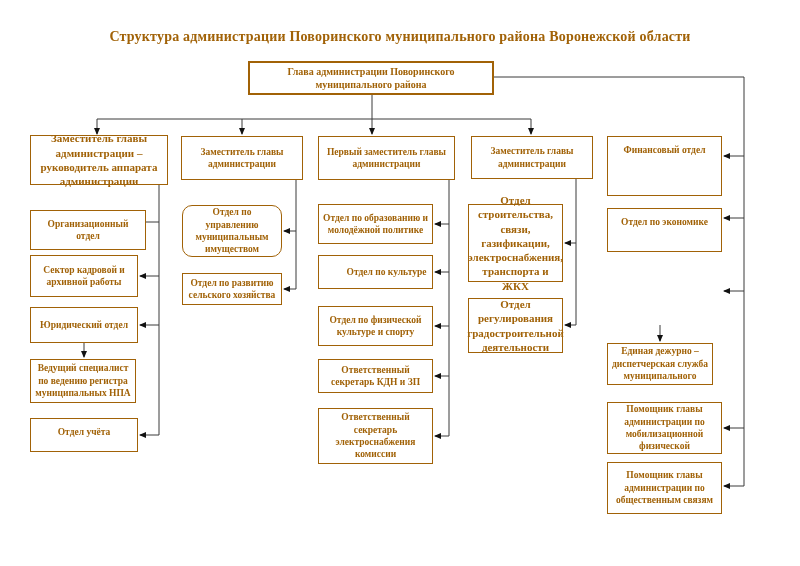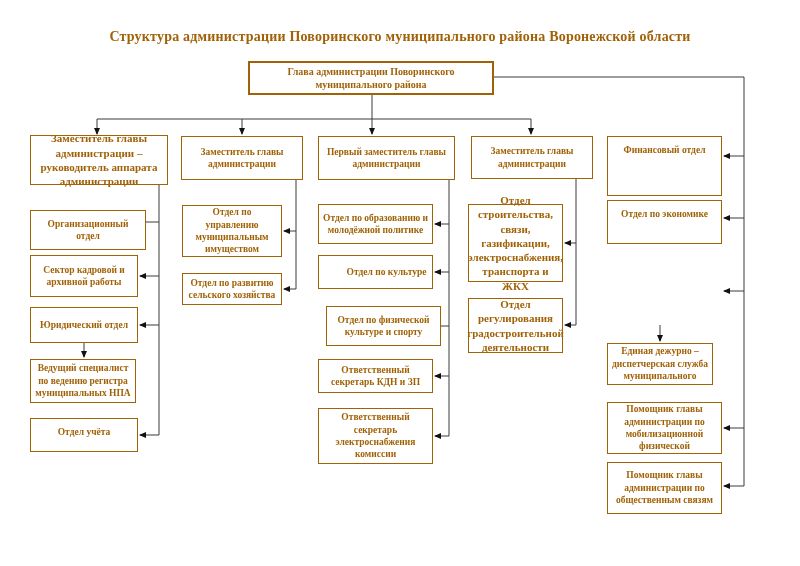--- a/index.html
+++ b/index.html
@@ -84,31 +84,31 @@
   <div class="box" style="left:181px;top:136px;width:122px;height:44px;">Заместитель главы администрации</div>
   <div class="box" style="left:318px;top:136px;width:137px;height:44px;">Первый заместитель главы администрации</div>
   <div class="box" style="left:471px;top:136px;width:122px;height:43px;">Заместитель главы администрации</div>
 
   <div class="box" style="left:30px;top:210px;width:116px;height:40px;">Организационный отдел</div>
   <div class="box" style="left:30px;top:255px;width:108px;height:42px;">Сектор кадровой и архивной работы</div>
   <div class="box" style="left:30px;top:307px;width:108px;height:36px;">Юридический отдел</div>
   <div class="box" style="left:30px;top:359px;width:106px;height:44px;">Ведущий специалист по ведению регистра муниципальных НПА</div>
   <div class="box vtop" style="left:30px;top:418px;width:108px;height:34px;">Отдел учёта</div>
 
-  <div class="box" style="left:182px;top:205px;width:100px;height:52px;">Отдел по управлению муниципальным имуществом</div>
+  <div class="box" style="left:182px;top:205px;width:100px;height:52px;border-radius:10px;">Отдел по управлению муниципальным имуществом</div>
   <div class="box" style="left:182px;top:273px;width:100px;height:32px;">Отдел по развитию сельского хозяйства</div>
 
   <div class="box" style="left:318px;top:204px;width:115px;height:40px;">Отдел по образованию и молодёжной политике</div>
   <div class="box" style="left:318px;top:255px;width:115px;height:34px;padding-left:26px;">Отдел по культуре</div>
-  <div class="box" style="left:318px;top:306px;width:115px;height:40px;margin-left:8px;">Отдел по физической культуре и спорту</div>
+  <div class="box" style="left:318px;top:306px;width:115px;height:40px;">Отдел по физической культуре и спорту</div>
   <div class="box" style="left:318px;top:359px;width:115px;height:34px;">Ответственный секретарь КДН и ЗП</div>
   <div class="box" style="left:318px;top:408px;width:115px;height:56px;">Ответственный секретарь электроснабжения комиссии</div>
 
   <div class="box sm" style="left:468px;top:204px;width:95px;height:78px;">Отдел строительства, связи, газификации, электроснабжения, транспорта и ЖКХ</div>
   <div class="box sm" style="left:468px;top:298px;width:95px;height:55px;">Отдел регулирования градостроительной деятельности</div>
 
   <div class="box vtop" style="left:607px;top:136px;width:115px;height:60px;">Финансовый отдел</div>
-  <div class="box vtop" style="left:607px;top:200px;width:115px;height:44px;">Отдел по экономике</div>
+  <div class="box vtop" style="left:607px;top:208px;width:115px;height:44px;">Отдел по экономике</div>
   <div class="box" style="left:607px;top:343px;width:106px;height:42px;">Единая дежурно – диспетчерская служба муниципального</div>
   <div class="box" style="left:607px;top:402px;width:115px;height:52px;">Помощник главы администрации по мобилизационной физической</div>
   <div class="box" style="left:607px;top:462px;width:115px;height:52px;">Помощник главы администрации по общественным связям</div>
 
 </div>
 
 </body></html>

